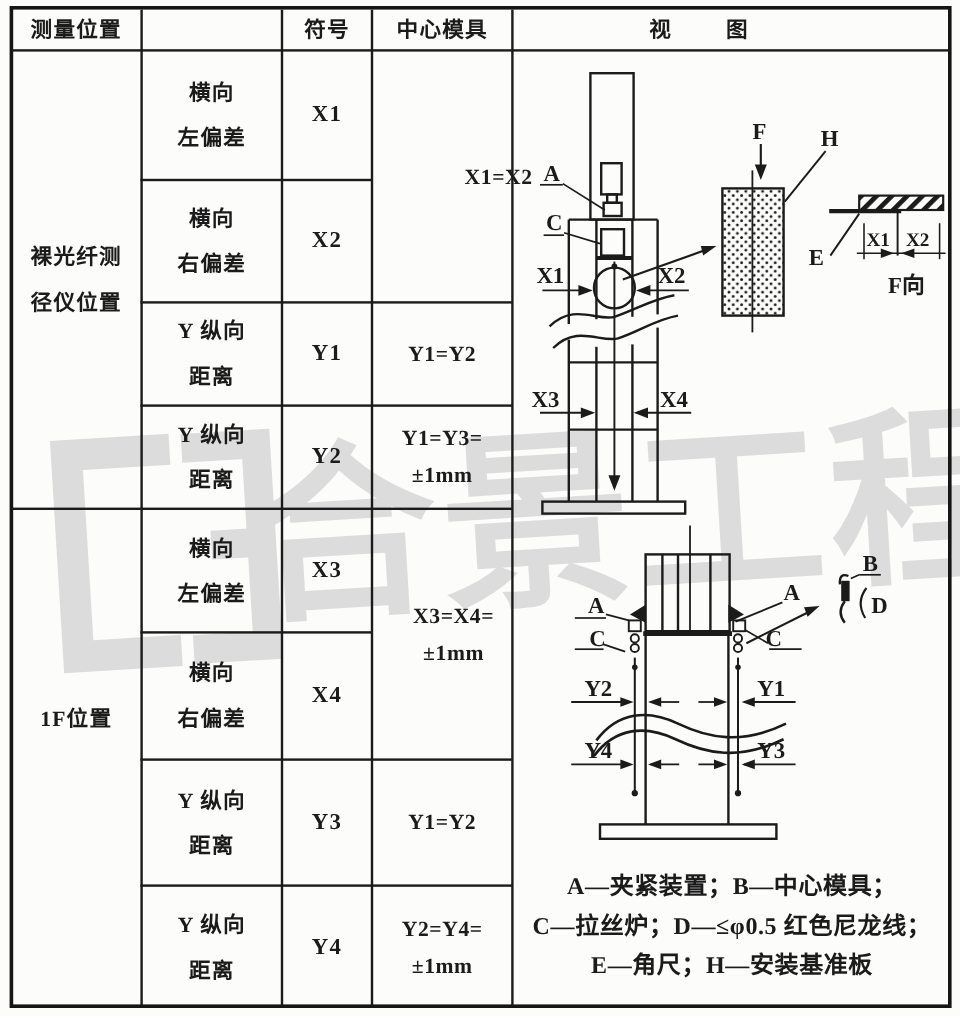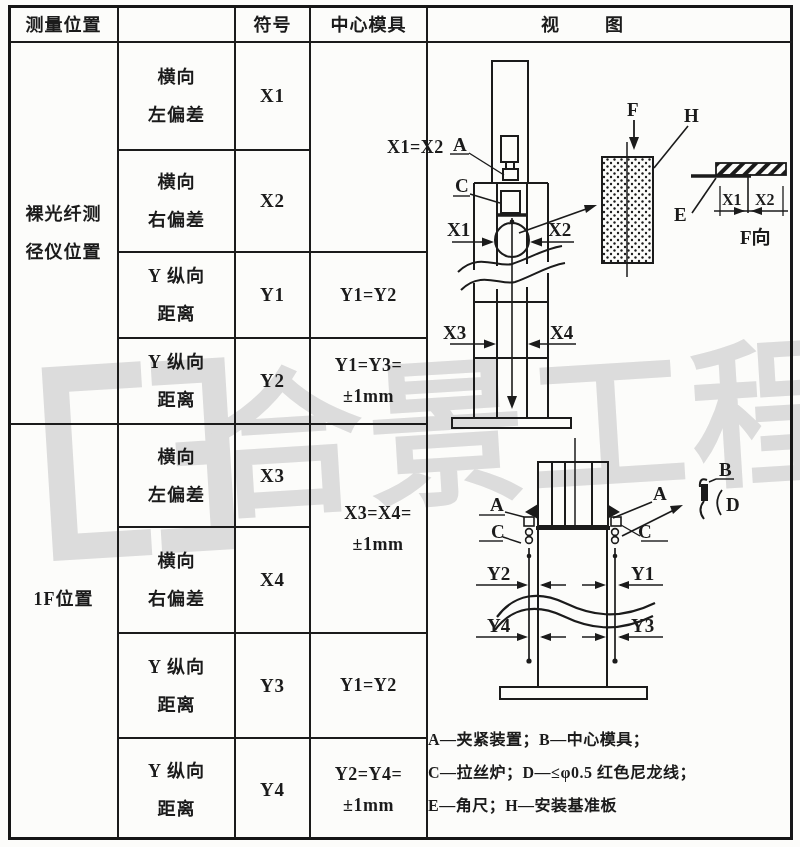--- a/index.html
+++ b/index.html
@@ -35,21 +35,21 @@
   
   .diagram{position:absolute;left:0;top:0;z-index:2;}
   .diagram path,.diagram rect,.diagram circle,.diagram line{vector-effect:none;}
   .diagram text{
     font-family:"Liberation Serif","DejaVu Serif",serif;font-weight:bold;
     font-size:19px;fill:#1b1b1b;
   }
   .diagram text.small{font-size:16px;}
   .legend{
     position:absolute;left:428px;top:723px;width:364px;z-index:4;
-    font-weight:bold;font-size:16px;line-height:33px;
+    text-align:center;font-weight:bold;font-size:20px;line-height:33px;
     letter-spacing:0.5px;
   }
   .legend .ln{display:block;}
 </style>
 </head>
 <body>
 
 <div class="page">
 
   <div class="watermark">

